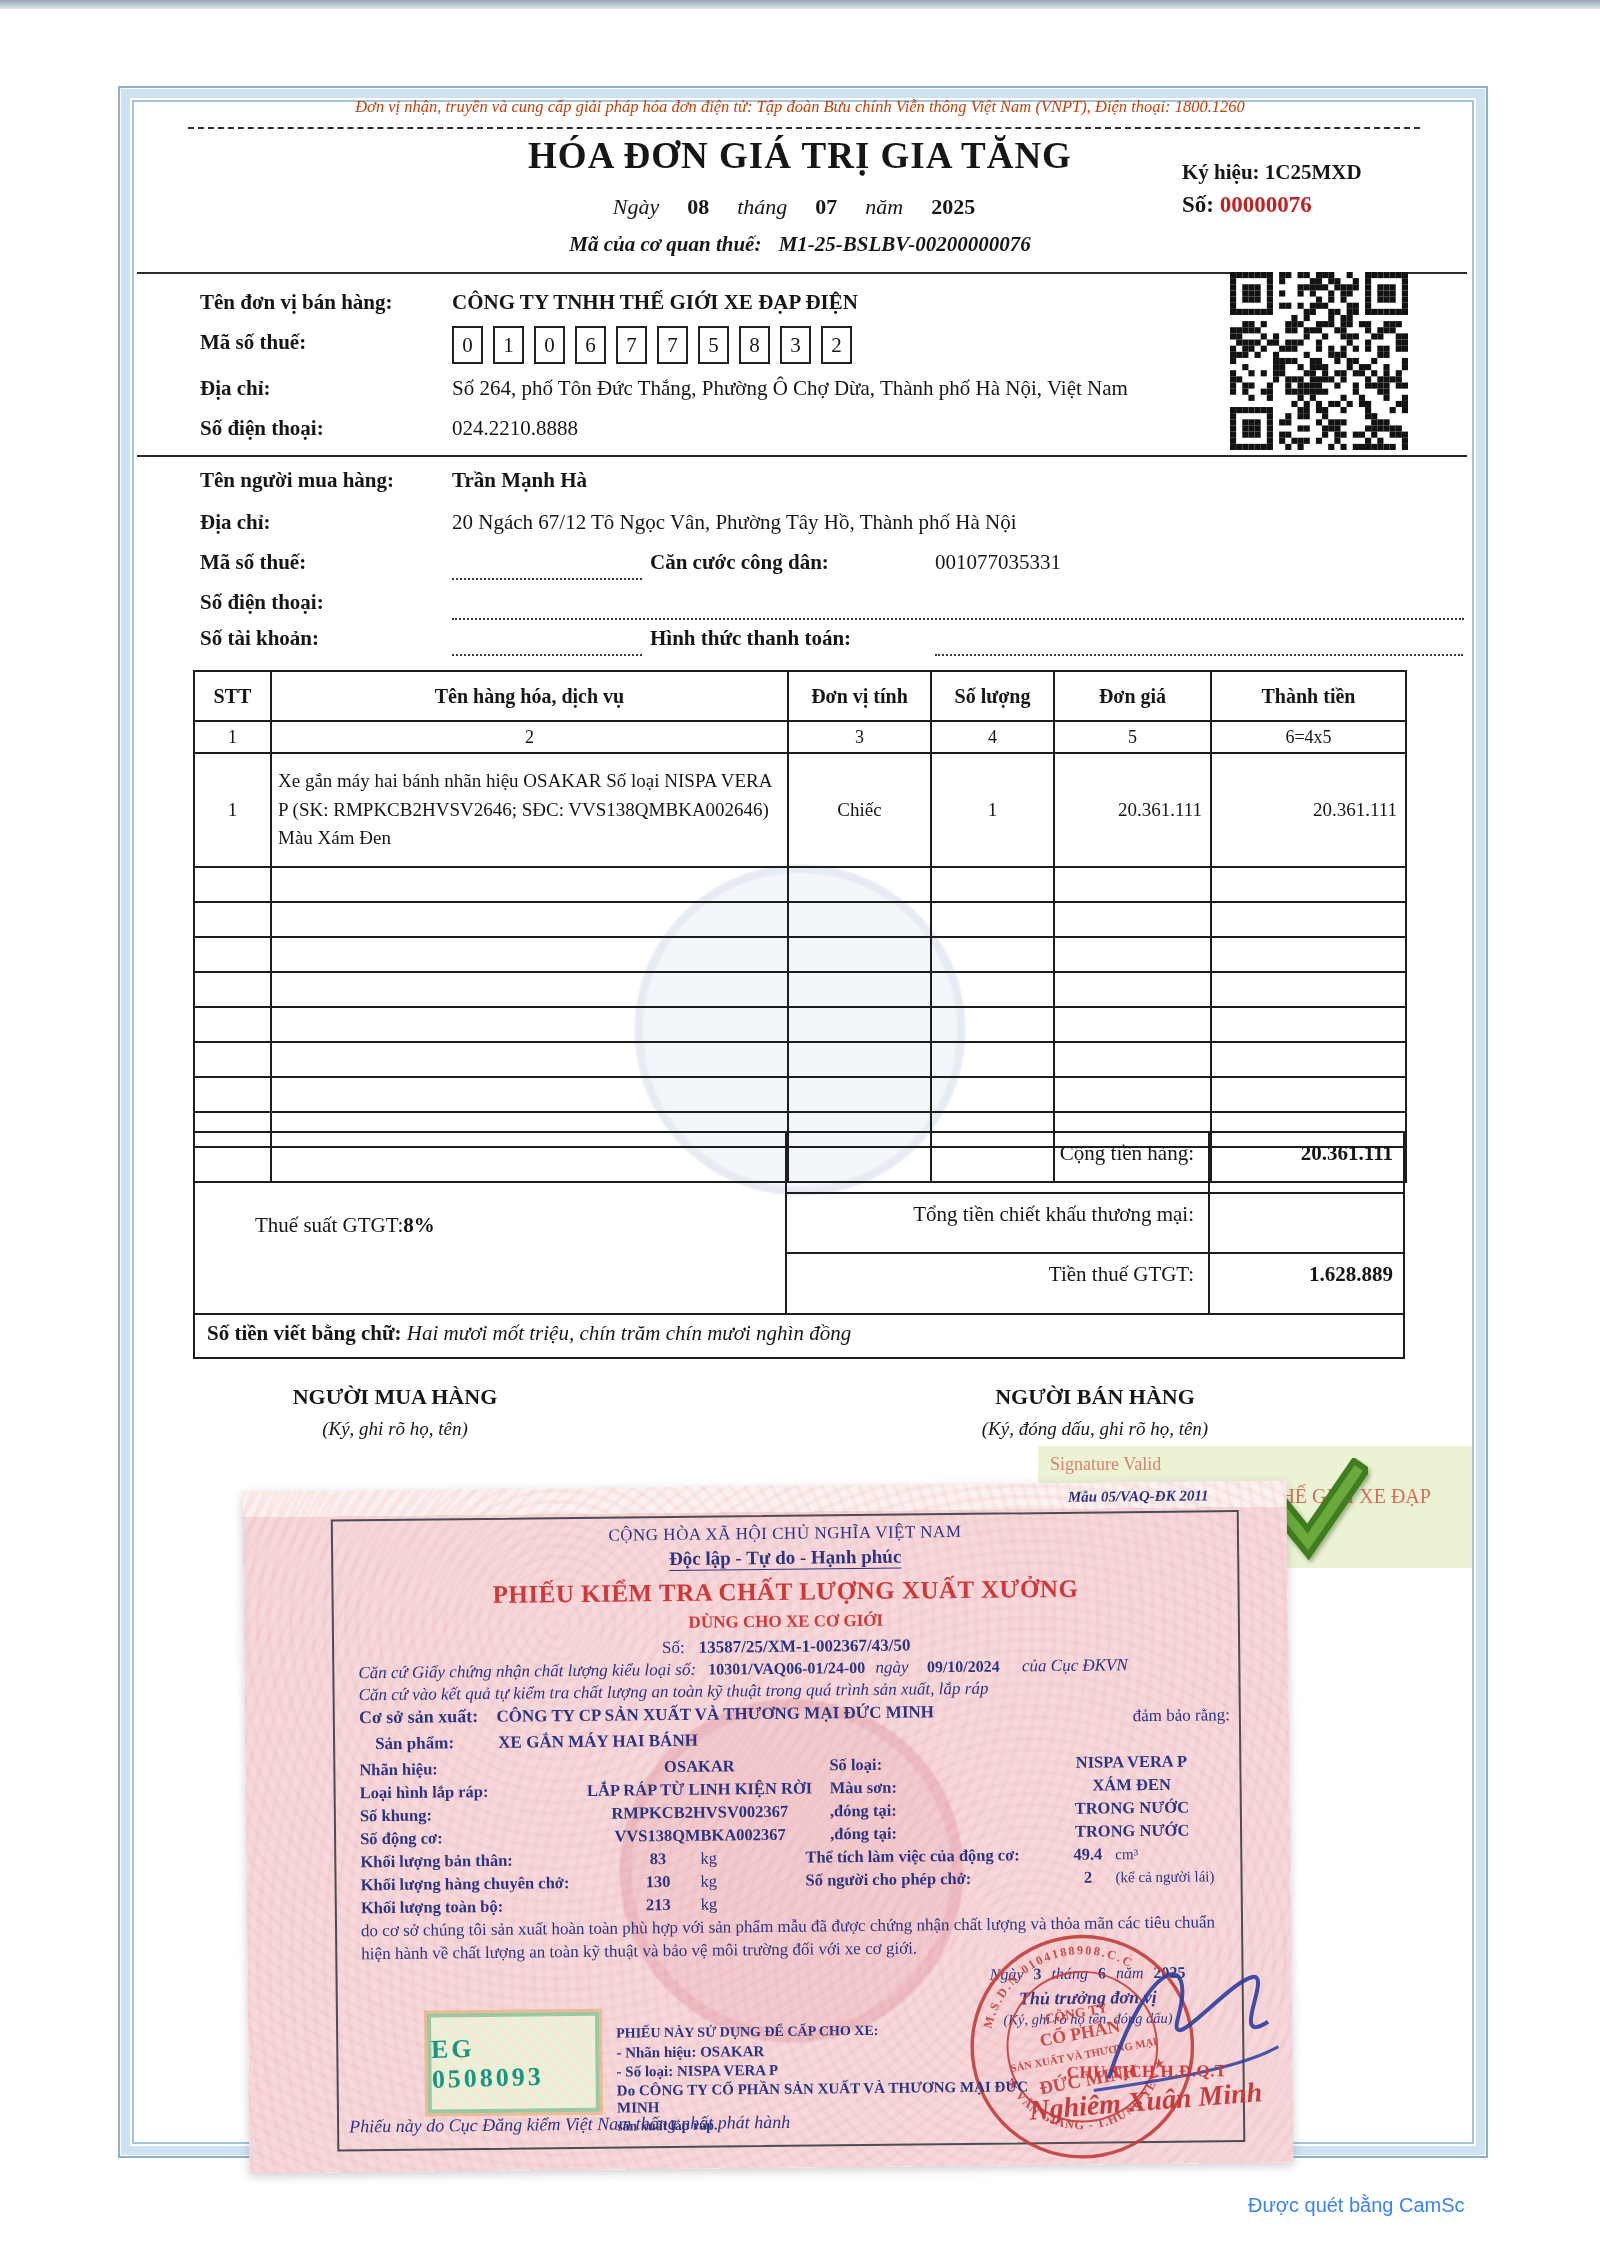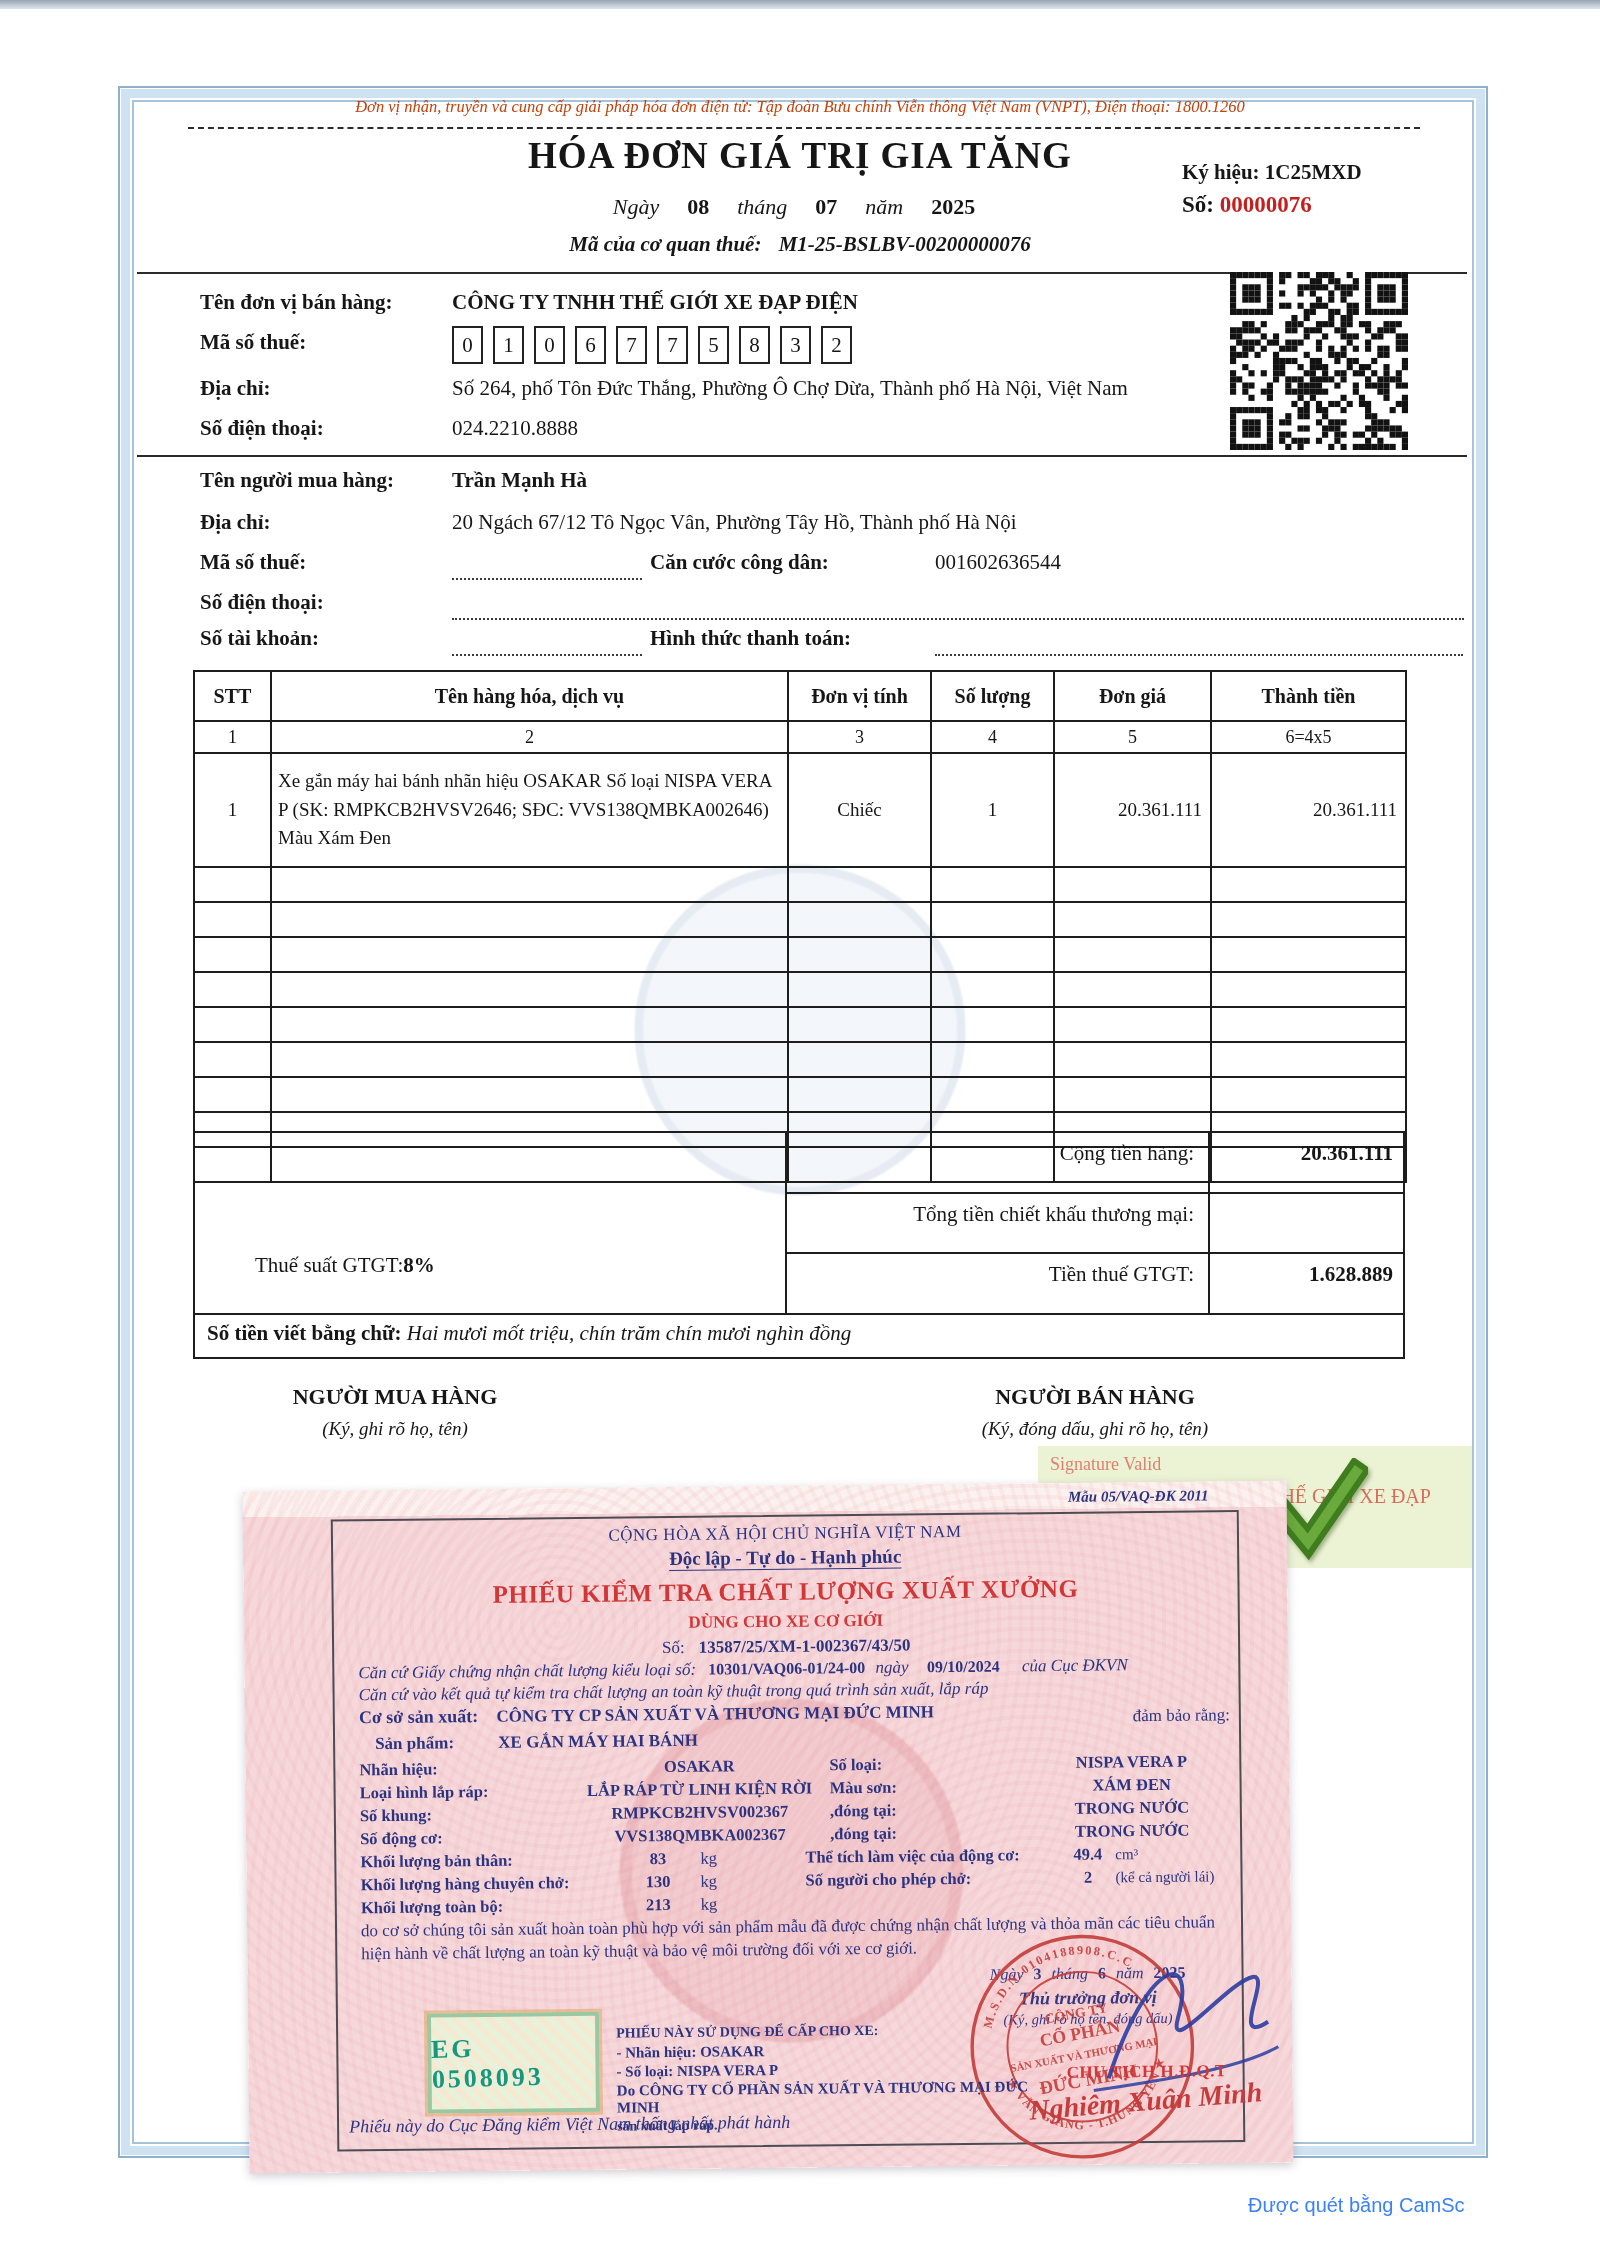--- a/index.html
+++ b/index.html
@@ -40,21 +40,21 @@
   table.items th, table.items td{border:2px solid #1d1d1d;padding:2px 6px;}
   table.items th{font-size:20px;font-weight:700;height:44px;}
   tr.numrow td{font-size:18px;text-align:center;height:26px;}
   tr.itemrow td{font-size:19px;height:108px;vertical-align:middle;}
   tr.emptyrow td{height:29px;}
   .tright{text-align:right;padding-right:8px !important;}
   .tcenter{text-align:center;}
   
   .totals{left:193px;top:1131px;width:1212px;height:184px;border:2px solid #1d1d1d;box-sizing:border-box;}
   .vatcell{position:absolute;left:0;top:0;width:592px;height:100%;border-right:2px solid #1d1d1d;box-sizing:border-box;}
-  .vatline{position:absolute;left:60px;top:80px;font-size:21px;margin-top:40px;}
+  .vatline{position:absolute;left:60px;top:80px;font-size:21px;}
   .trows{position:absolute;left:592px;top:0;right:0;height:100%;display:flex;flex-direction:column;}
   .trow{flex:1;display:flex;border-bottom:2px solid #1d1d1d;box-sizing:border-box;}
   .trow:last-child{border-bottom:none;}
   .trow .tl{flex:1;text-align:right;font-size:21px;padding:8px 14px 0 0;}
   .trow .tv{width:195px;border-left:2px solid #1d1d1d;box-sizing:border-box;text-align:right;
             font-weight:700;font-size:21px;padding:8px 10px 0 0;}
   .wordsrow{left:193px;top:1313px;width:1212px;height:46px;border:2px solid #1d1d1d;border-top:none;
             box-sizing:border-box;padding:8px 0 0 12px;font-size:21px;}
   
   .sigtitle{font-size:22px;font-weight:700;}
@@ -598,21 +598,21 @@
 
   <div class="abs lbl" style="left:200px;top:468px;">Tên người mua hàng:</div>
   <div class="abs val b" style="left:452px;top:468px;">Trần Mạnh Hà</div>
 
   <div class="abs lbl" style="left:200px;top:510px;">Địa chỉ:</div>
   <div class="abs val" style="left:452px;top:510px;">20 Ngách 67/12 Tô Ngọc Vân, Phường Tây Hồ, Thành phố Hà Nội</div>
 
   <div class="abs lbl" style="left:200px;top:550px;">Mã số thuế:</div>
   <div class="abs dotted" style="left:452px;top:577px;width:190px;"></div>
   <div class="abs lbl" style="left:650px;top:550px;">Căn cước công dân:</div>
-  <div class="abs val" style="left:935px;top:550px;">001602636544</div>
+  <div class="abs val" style="left:935px;top:550px;">001077035331</div>
 
   <div class="abs lbl" style="left:200px;top:590px;">Số điện thoại:</div>
   <div class="abs dotted" style="left:452px;top:617px;width:1012px;"></div>
 
   <div class="abs lbl" style="left:200px;top:626px;">Số tài khoản:</div>
   <div class="abs dotted" style="left:452px;top:653px;width:190px;"></div>
   <div class="abs lbl" style="left:650px;top:626px;">Hình thức thanh toán:</div>
   <div class="abs dotted" style="left:935px;top:653px;width:528px;"></div>
 
   <table class="items abs" style="left:193px;top:670px;">

